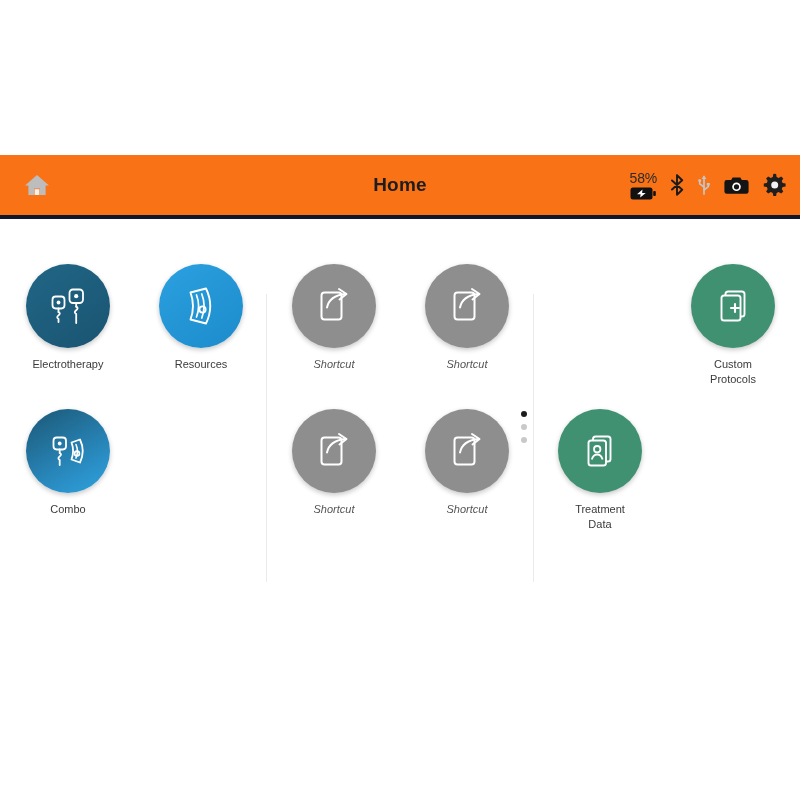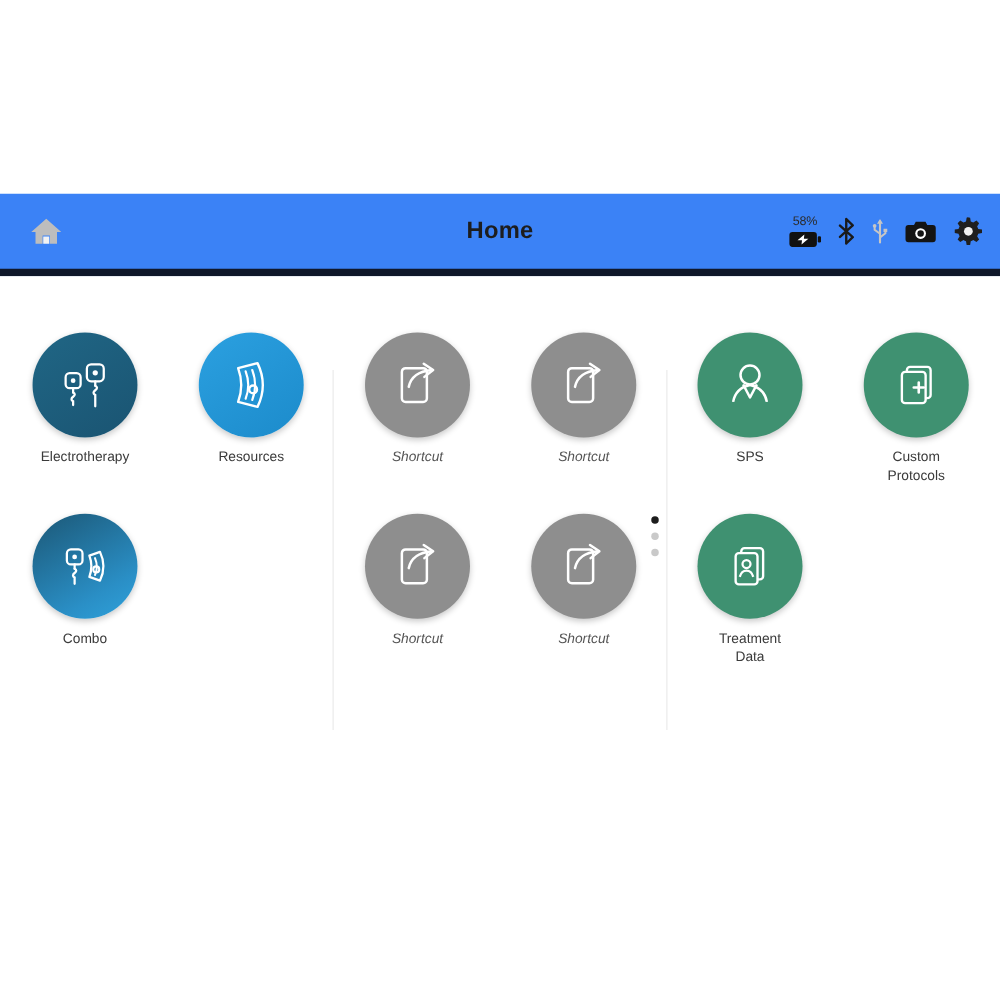--- a/index.html
+++ b/index.html
@@ -22,22 +22,22 @@
     top: 155px;
     width: 800px;
     height: 380px;
     background: #ffffff;
   }
 
   
   #header {
     position: relative;
     height: 60px;
-    background: #3b82f6;
-    border-bottom: 6px solid #0f172a;
+    background: #f97316;
+    border-bottom: 4px solid #0f172a;
     padding-left: 28px;
   }
   #home-btn {
     position: absolute;
     left: 12px;
     top: 0;
     height: 60px;
     width: 50px;
     display: flex;
     align-items: center;
@@ -67,21 +67,21 @@
   }
   .tray-item { display: flex; align-items: center; justify-content: center; }
   #battery-wrap {
     display: flex;
     flex-direction: column;
     align-items: center;
     justify-content: center;
     line-height: 1;
   }
   #battery-pct {
-    font-size: 10px;
+    font-size: 14px;
     color: #2b2b2b;
     margin-bottom: 2px;
     letter-spacing: -.2px;
   }
 
   
   #content {
     position: relative;
     height: 319px;
     background: #ffffff;
@@ -308,32 +308,20 @@
       </div>
       <div class="tile-label grey">Shortcut</div>
     </div>
 
     <div id="page-dots">
       <span class="dot active"></span>
       <span class="dot"></span>
       <span class="dot"></span>
     </div>
 
-    <div class="tile" style="left:534px; top:45px;">
-      <div class="circle" style="background:#3f9171;">
-        <span>
-          <svg width="46" height="46" viewBox="0 0 46 46">
-            <circle cx="23" cy="15" r="7.6" fill="none" stroke="#ffffff" stroke-width="2"></circle>
-            <path d="M9.5 36.5 q2 -11 13.5 -13.5 q11.5 2.5 13.5 13.5" fill="none" stroke="#ffffff" stroke-width="2" stroke-linejoin="round"></path>
-            <path d="M17.5 22.5 L23 33 L28.5 22.5" fill="none" stroke="#ffffff" stroke-width="2" stroke-linejoin="round"></path>
-          </svg>
-        </span>
-      </div>
-      <div class="tile-label">SPS</div>
-    </div>
 
     <div class="tile" style="left:534px; top:190px;">
       <div class="circle" style="background:#3f9171;">
         <span>
           <svg width="46" height="46" viewBox="0 0 46 46">
             <rect x="16" y="8.5" width="17.5" height="25" rx="2.6" fill="none" stroke="#ffffff" stroke-width="1.9"></rect>
             <rect x="11.5" y="12.5" width="17.5" height="25" rx="2.6" fill="#3f9171" stroke="#ffffff" stroke-width="1.9"></rect>
             <circle cx="20.2" cy="21.2" r="3.2" fill="none" stroke="#ffffff" stroke-width="1.8"></circle>
             <path d="M14.8 31.5 q1.4 -5 5.4 -5 q4 0 5.4 5" fill="none" stroke="#ffffff" stroke-width="1.8" stroke-linejoin="round"></path>
           </svg>

